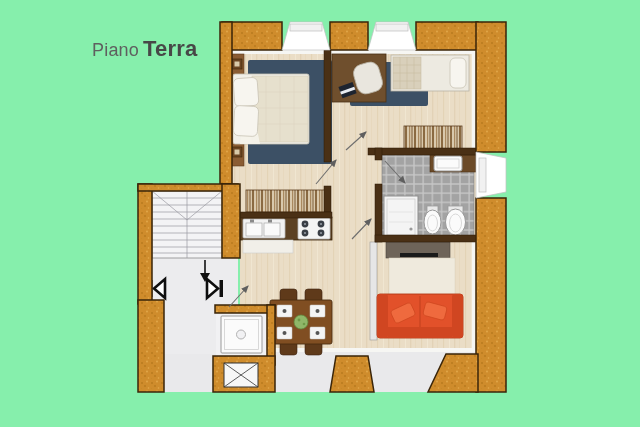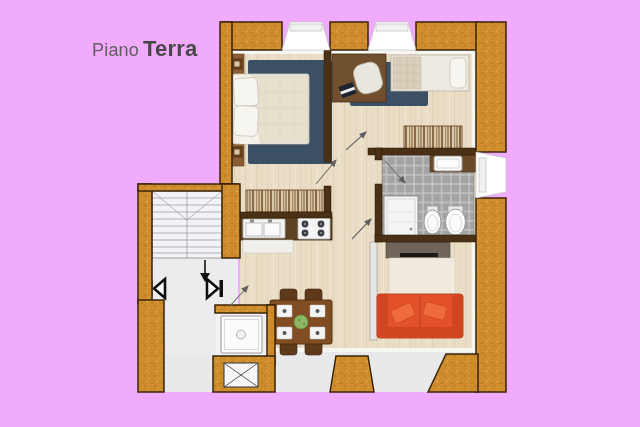--- a/index.html
+++ b/index.html
@@ -1,16 +1,16 @@
 <!DOCTYPE html>
 <html><head>
 <meta charset="utf-8">
 <style>
   html,body{margin:0;padding:0;background:#ffffff;}
-  .canvas{position:relative;width:640px;height:427px;background:#f0abfc;overflow:hidden;
+  .canvas{position:relative;width:640px;height:427px;background:#86efac;overflow:hidden;
           font-family:"Liberation Sans", sans-serif;}
   .title{position:absolute;left:92px;top:36px;white-space:nowrap;}
   .title .prefix{font-size:18px;font-weight:400;color:#5f5f5f;letter-spacing:.2px;}
   .title .name{font-size:22px;font-weight:700;color:#474747;margin-left:4px;letter-spacing:.2px;}
   svg{position:absolute;left:0;top:0;}
   .wall{fill:url(#wallTex);stroke:#3a2509;stroke-width:1.5;}
   .iwall{fill:#4a3015;stroke:#2c1a05;stroke-width:.5;}
   .lwall{fill:#e6e6e6;stroke:#9a9a9a;stroke-width:.6;}
   .trim{fill:#f6f6f3;}
   .swing{stroke:#6e6e6e;stroke-width:1.1;fill:none;}

